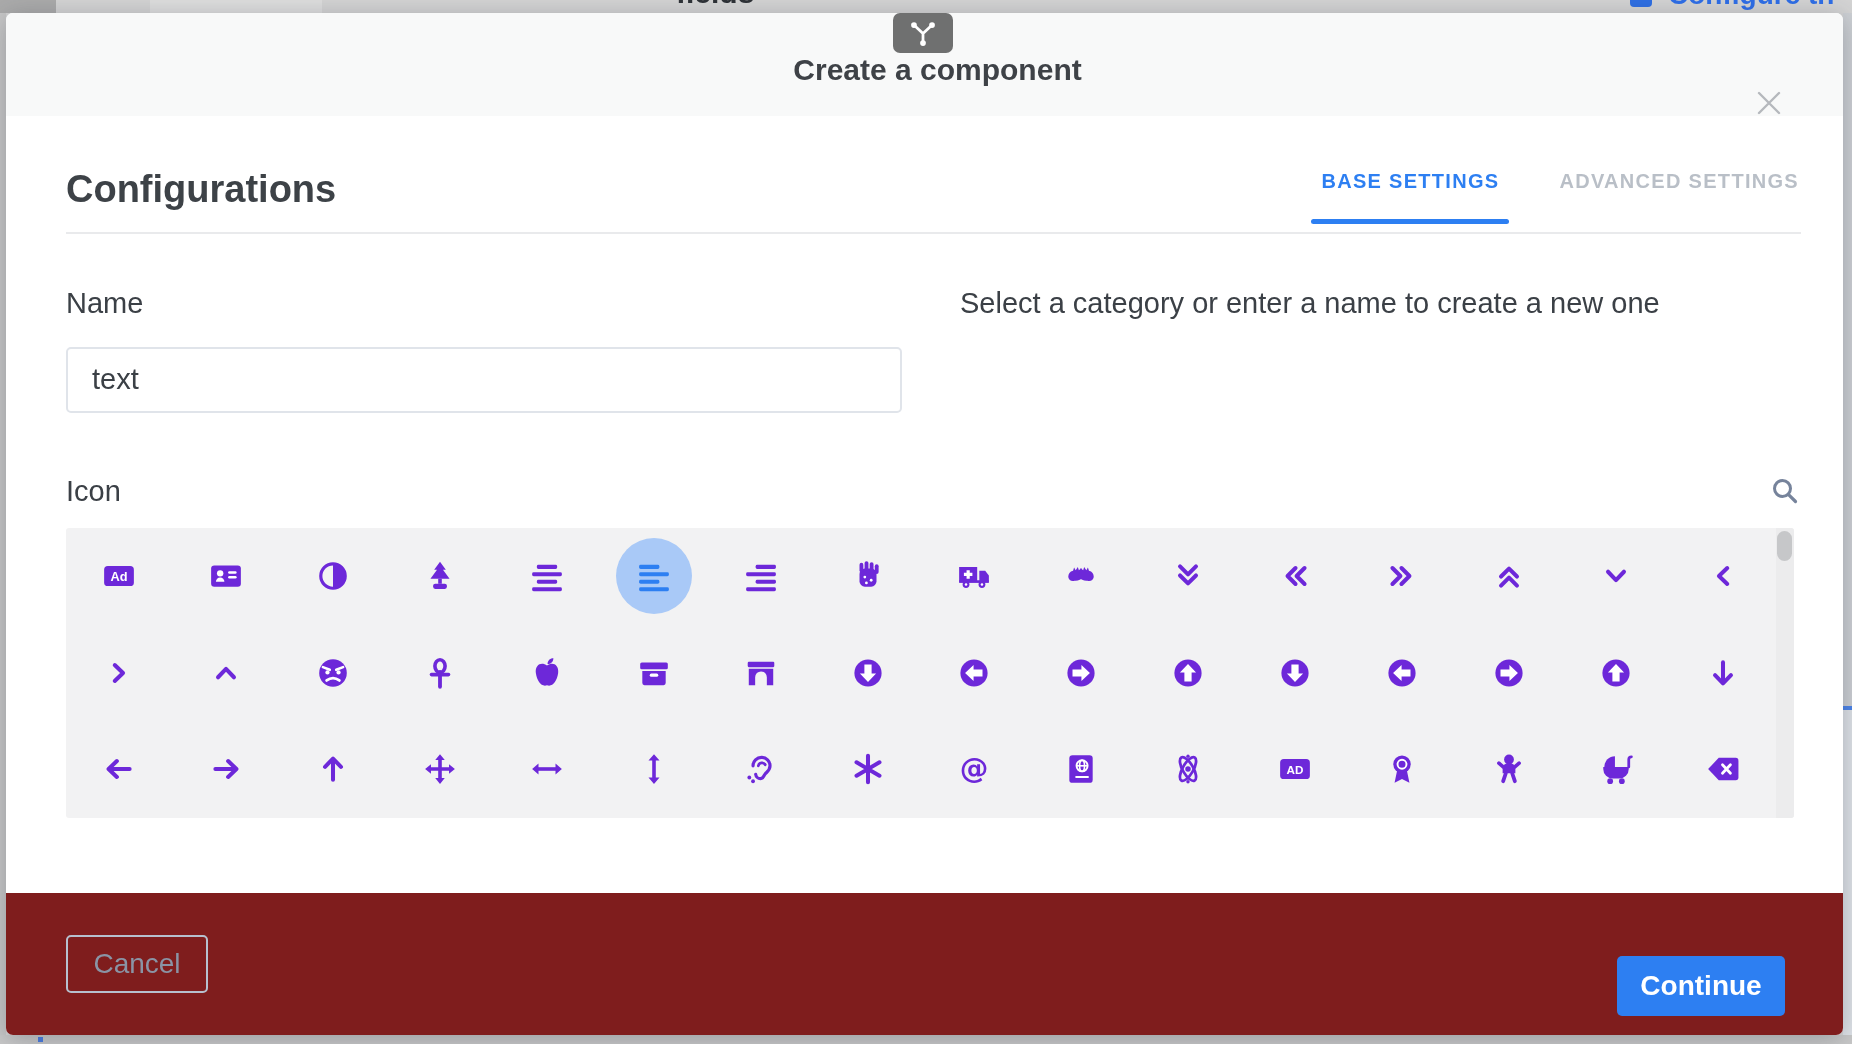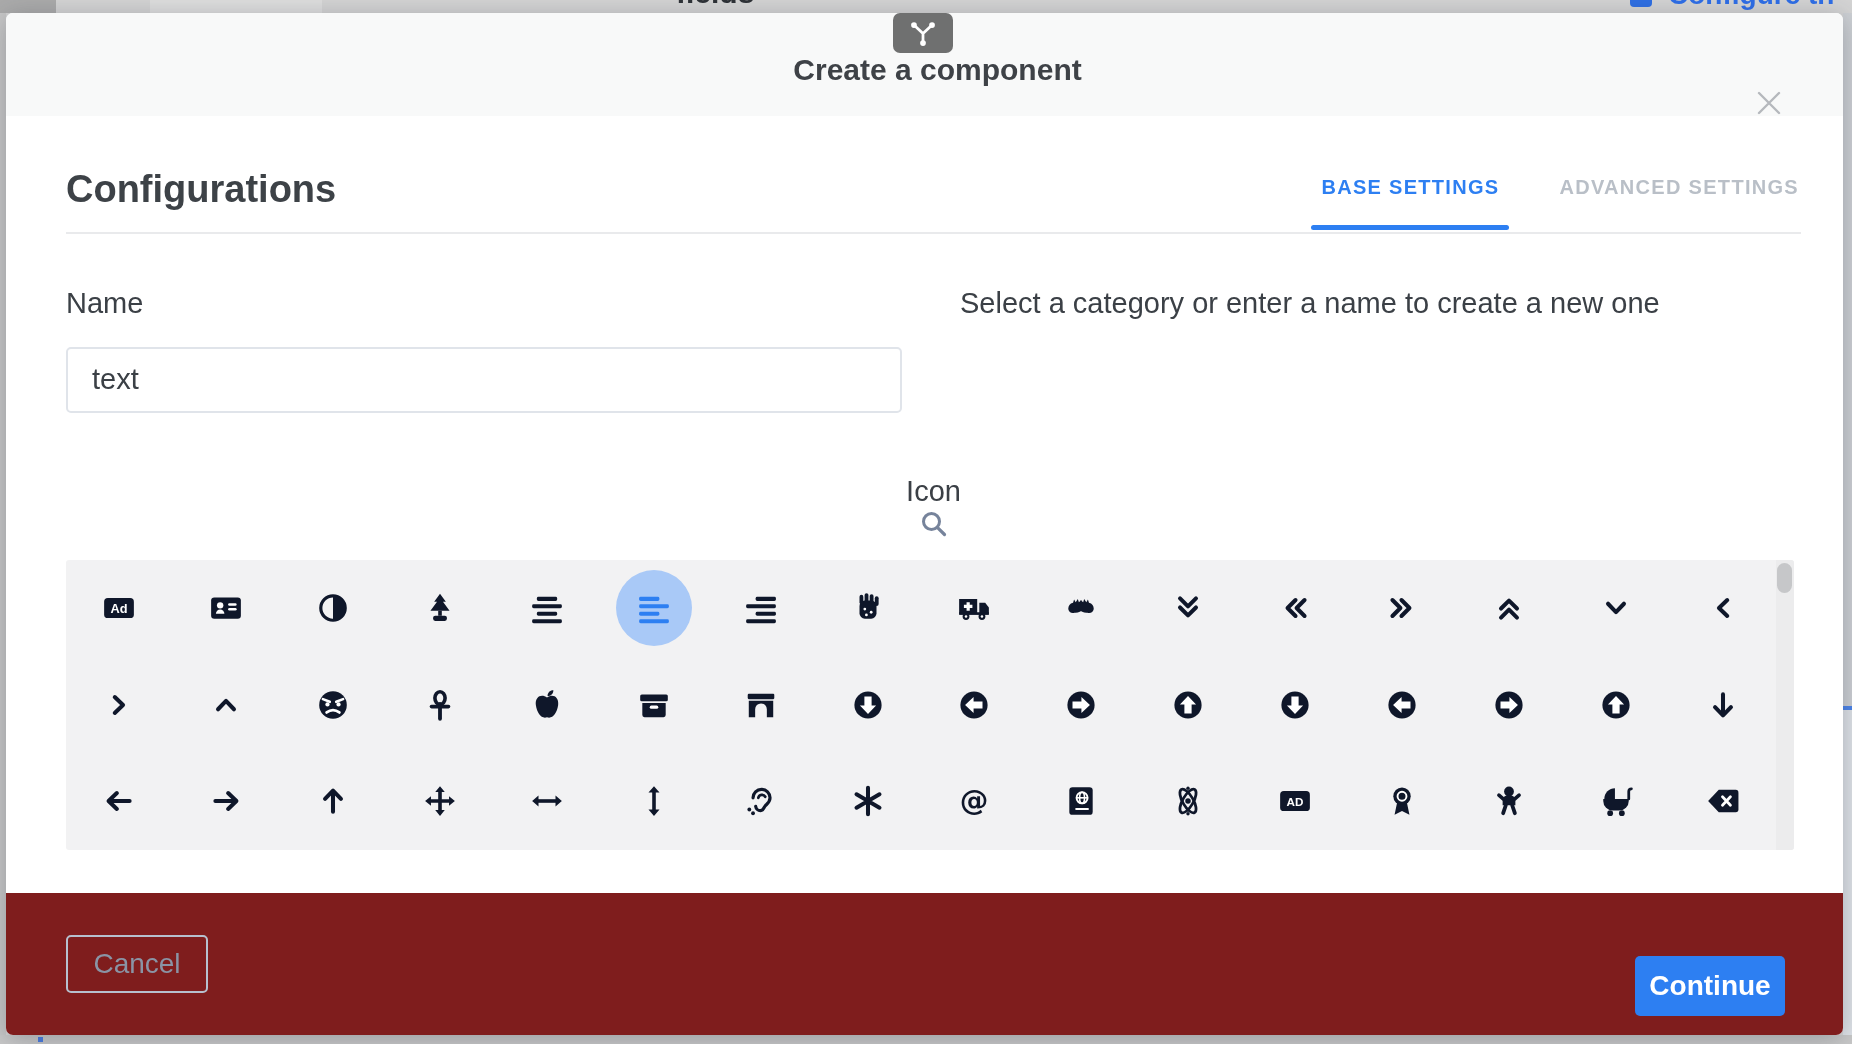--- a/index.html
+++ b/index.html
@@ -35,21 +35,21 @@
   }
   .header-tile{
     width:60px;height:40px;border-radius:7px;background:#6f7070;
     display:flex;align-items:center;justify-content:center;flex:0 0 auto;
   }
   .header-title{margin-left:30px;font-size:30px;font-weight:700;color:#3e4247;}
   .close-btn{margin-left:auto;width:36px;height:36px;display:flex;align-items:center;justify-content:center;cursor:pointer;background:none;border:none;padding:0;}
   
   .modal-body{padding:0 42px 0 60px;}
   .heading-row{
-    display:flex;align-items:center;justify-content:space-between;
+    display:flex;align-items:flex-start;justify-content:space-between;
     margin-top:54px;border-bottom:2px solid #e9eaec;
   }
   .section-title{margin:0;font-size:38px;font-weight:700;color:#3d4247;padding-bottom:24px;line-height:1;}
   .tabs{display:flex;gap:56px;align-items:flex-end;}
   .tab{
     position:relative;font-size:20px;font-weight:600;letter-spacing:1.3px;
     padding:0 2px 28px;color:#b9bfc7;cursor:pointer;white-space:nowrap;
   }
   .tab.active{color:#2d7ff2;}
   .tab.active::after{
@@ -68,33 +68,33 @@
   .input-box input{
     border:none;outline:none;width:100%;font-size:29px;color:#3b4046;
     font-family:inherit;background:transparent;padding:0;
   }
   .select-box{border-color:#cdd1d6;padding:0 22px 0 28px;cursor:pointer;}
   .select-value{font-size:29px;color:#3b4046;flex:1;}
   .select-clear{display:flex;align-items:center;margin-right:20px;cursor:pointer;}
   .select-caret{display:flex;align-items:center;cursor:pointer;}
   
   .icon-section{margin-top:62px;}
-  .icon-header{display:flex;align-items:center;justify-content:space-between;flex-direction:column;}
+  .icon-header{display:flex;align-items:center;justify-content:space-between;}
   .icon-label{font-size:29px;color:#3b4046;}
   .icon-search{background:none;border:none;padding:0;cursor:pointer;display:flex;}
   .icon-grid-wrap{
     margin-top:20px;width:1728px;height:290px;background:#f2f2f3;
     border-radius:3px;position:relative;
   }
   .icon-grid{
     position:absolute;left:0;top:0;right:18px;bottom:0;
     display:grid;grid-template-columns:repeat(16,1fr);grid-template-rows:repeat(3,1fr);
   }
   .cell{display:flex;align-items:center;justify-content:center;position:relative;cursor:pointer;}
-  .cell .glyph{position:relative;z-index:1;display:flex;color:#0f172a;}
+  .cell .glyph{position:relative;z-index:1;display:flex;color:#6d28d9;}
   .cell.selected::before{
     content:"";position:absolute;width:76px;height:76px;border-radius:50%;
     background:#a9c9f7;left:50%;top:50%;transform:translate(-50%,-50%);
   }
   .cell.selected .glyph{color:#2d7ff2;}
   .grid-scrollbar{
     position:absolute;right:0;top:0;width:18px;height:100%;
     background:#ececed;border-radius:0 3px 3px 0;
   }
   .grid-thumb{position:absolute;left:1px;top:3px;width:15px;height:30px;border-radius:8px;background:#c6c7c9;cursor:pointer;}
@@ -102,21 +102,21 @@
   .modal-footer{
     position:absolute;left:0;right:0;bottom:0;height:142px;background:#7f1d1d;
     display:flex;align-items:center;padding:0 58px 0 60px;box-sizing:border-box;
   }
   .btn{font-family:inherit;cursor:pointer;border-radius:5px;}
   .btn-cancel{
     width:142px;height:58px;background:transparent;border:2px solid #b7c0ce;
     color:#8a94a5;font-size:28px;
   }
   .btn-continue{
-    margin-left:auto;width:150px;height:60px;border:none;background:#2d7ff2;
+    margin-left:auto;width:168px;height:60px;border:none;background:#2d7ff2;
     color:#fff;font-size:28px;font-weight:700;margin-top:44px;
   }
 </style>
 </head>
 <body>
 
 <div class="bg-strip bg-top">
   <span class="bg-top-dark"></span>
   <span class="bg-top-seg"></span>
   <span class="bg-top-text">fields</span>

